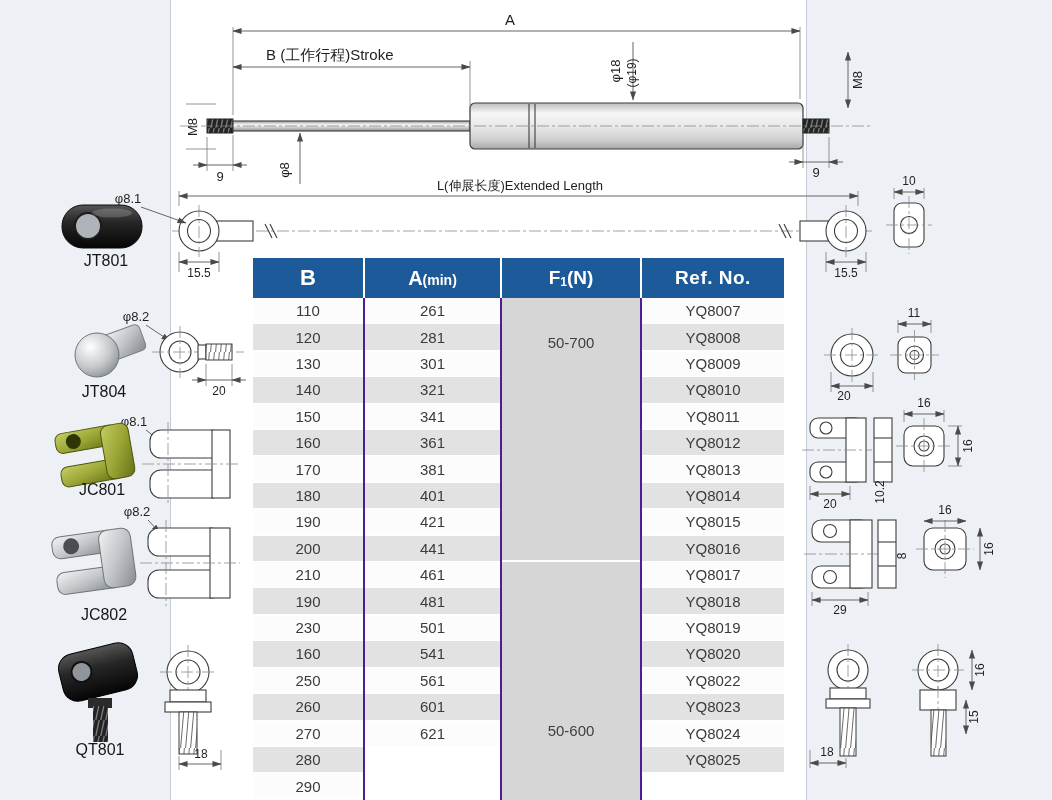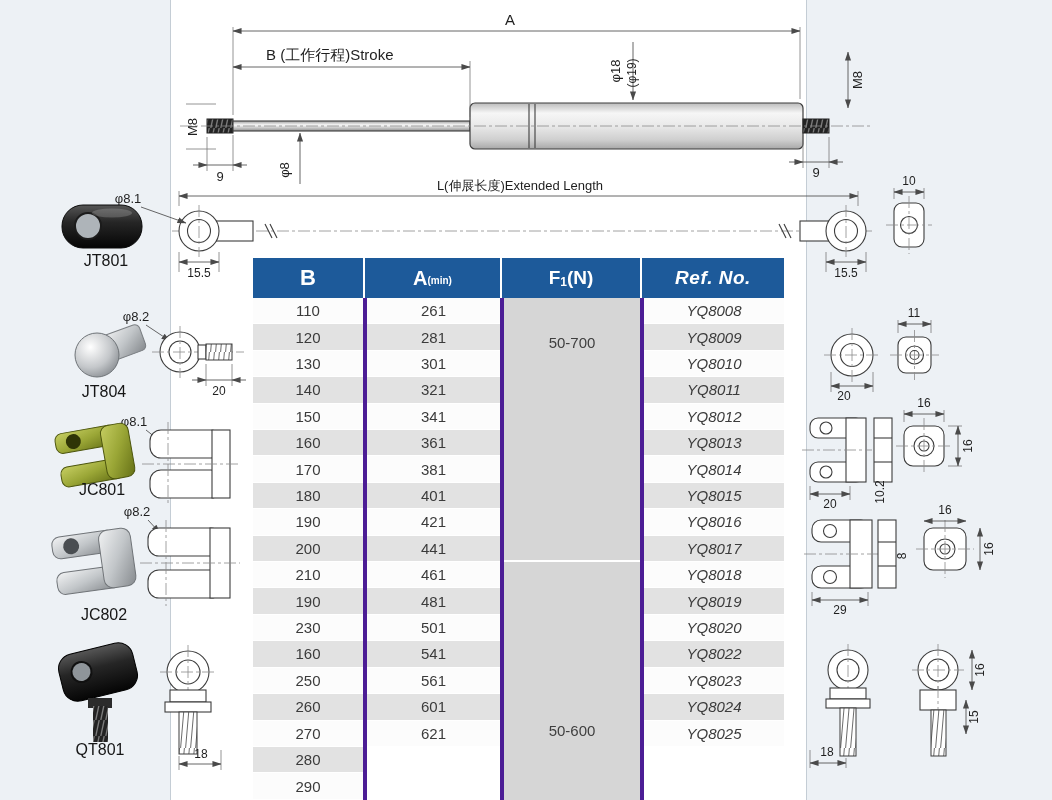--- a/index.html
+++ b/index.html
@@ -33,31 +33,31 @@
   .spec-table {
     position:absolute; left:253px; top:258px; width:537px; height:542px;
     z-index:3; display:flex; flex-direction:column;
   }
   .thead { display:flex; height:40px; }
   .th {
     background:#1d5a9a; color:#fff; font-weight:bold;
     display:flex; align-items:center; justify-content:center;
   }
   .th + .th { border-left:2px solid #fff; }
-  .w-b { width:110px; } .w-a { width:137px; } .w-f { width:140px; } .w-ref { width:144px;font-style:italic; }
+  .w-b { width:110px; } .w-a { width:137px; } .w-f { width:140px; } .w-ref { width:144px; }
   .h-big   { font-size:22px; }
   .h-main  { font-size:20px; }
-  .h-paren { font-size:10px; margin-top:4px; }
+  .h-paren { font-size:14px; margin-top:4px; }
   .h-f     { font-size:19px; }
   .h-sub   { font-size:12px; position:relative; top:4px; }
   .h-ref   { font-size:19px; letter-spacing:0.5px; }
 
   .tbody { display:flex; flex:1; }
   .col { display:flex; flex-direction:column; }
-  .col + .col { border-left:4px solid #4c1d95; }
+  .col + .col { border-left:2px solid #4c1d95; }
   .cell {
     height:calc(502px / 19);
     display:flex; align-items:center; justify-content:center;
     font-size:15px; color:#3b3b3b;
     background:#fcfcfc; border-bottom:1px solid #fff;
   }
   .col .cell:nth-of-type(even) { background:#e2e2e2; }
   .col-f { width:140px; }
   .fcell { background:#d6d6d6; position:relative; }
   .f1 { height:calc(502px / 19 * 10); border-bottom:2px solid #fff; }
@@ -500,20 +500,21 @@
     <div class="col col-f">
       <div class="fcell f1">
         <span class="flabel">50-700</span>
       </div>
       <div class="fcell f2">
         <span class="flabel">50-600</span>
       </div>
     </div>
     <div class="col w-ref">
 
+        <div class="cell">YQ8007</div>
 
         <div class="cell">YQ8008</div>
 
         <div class="cell">YQ8009</div>
 
         <div class="cell">YQ8010</div>
 
         <div class="cell">YQ8011</div>
 
         <div class="cell">YQ8012</div>

